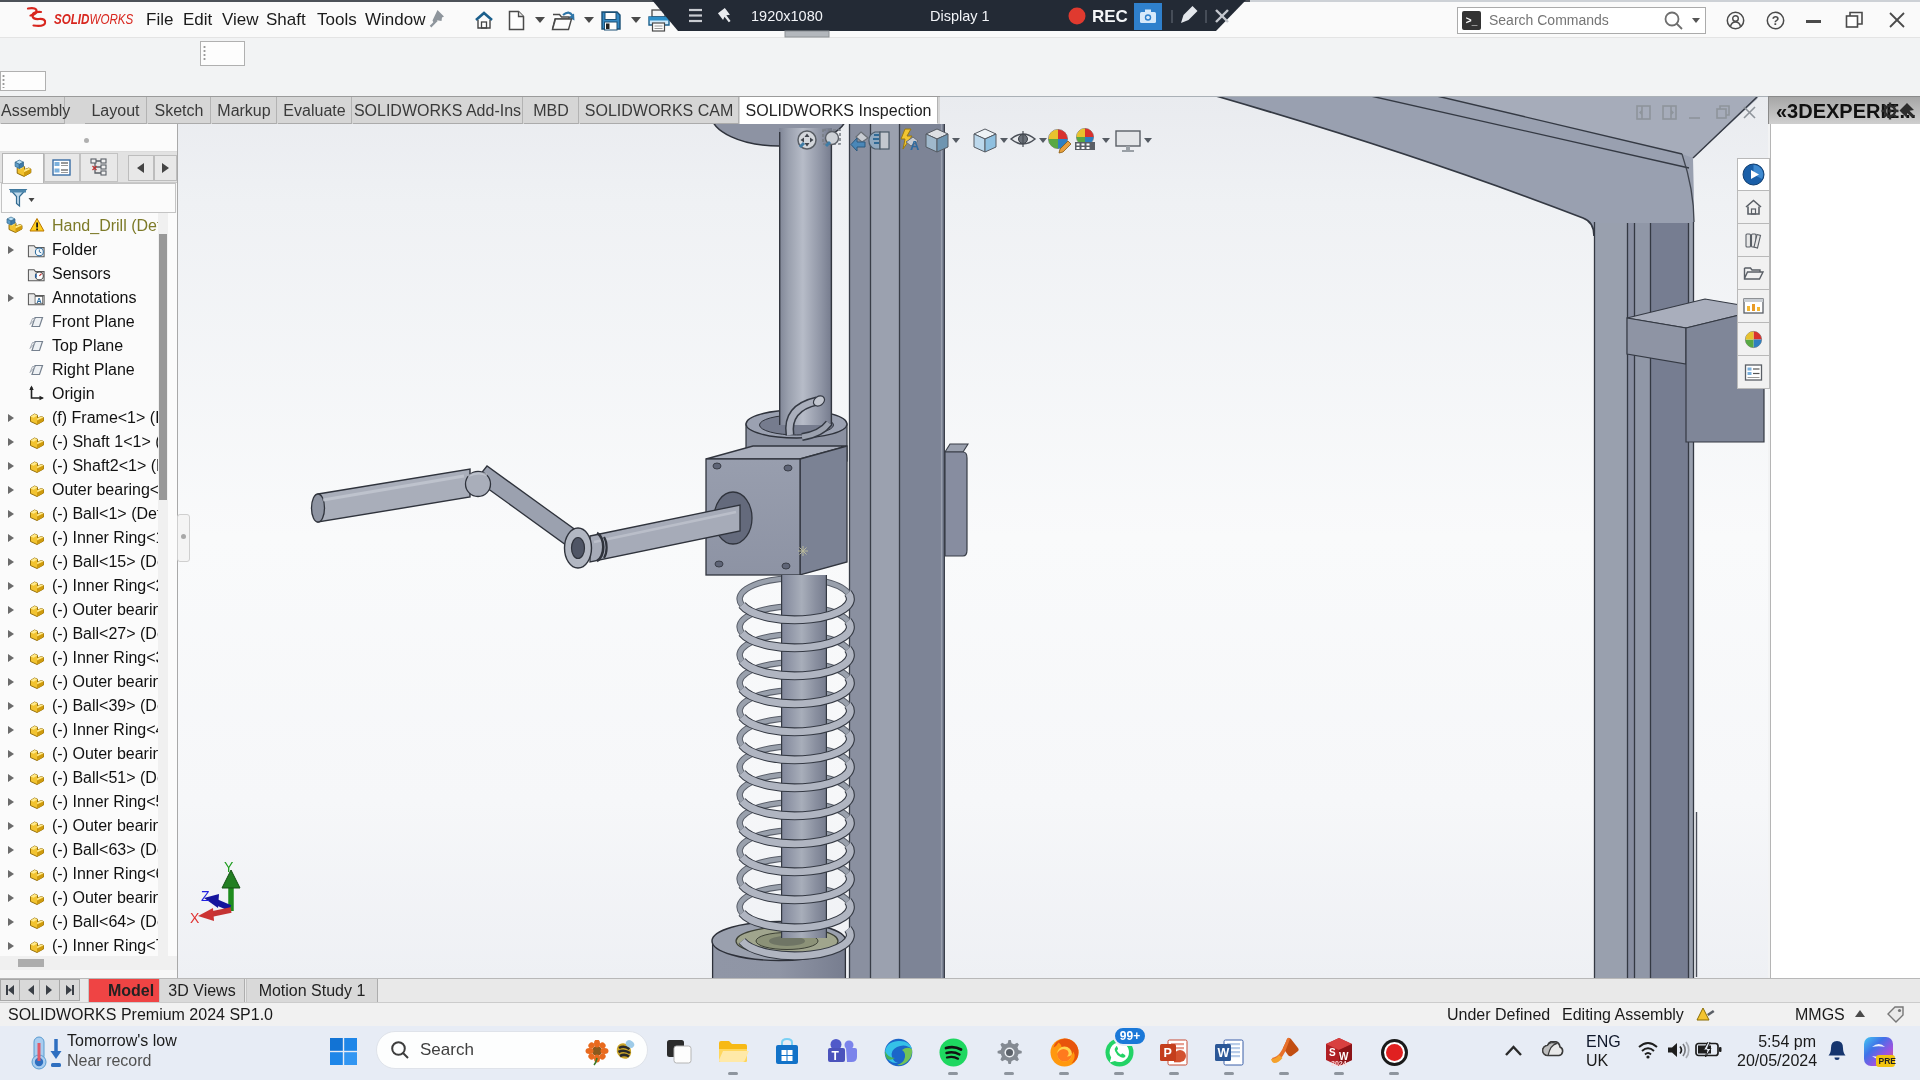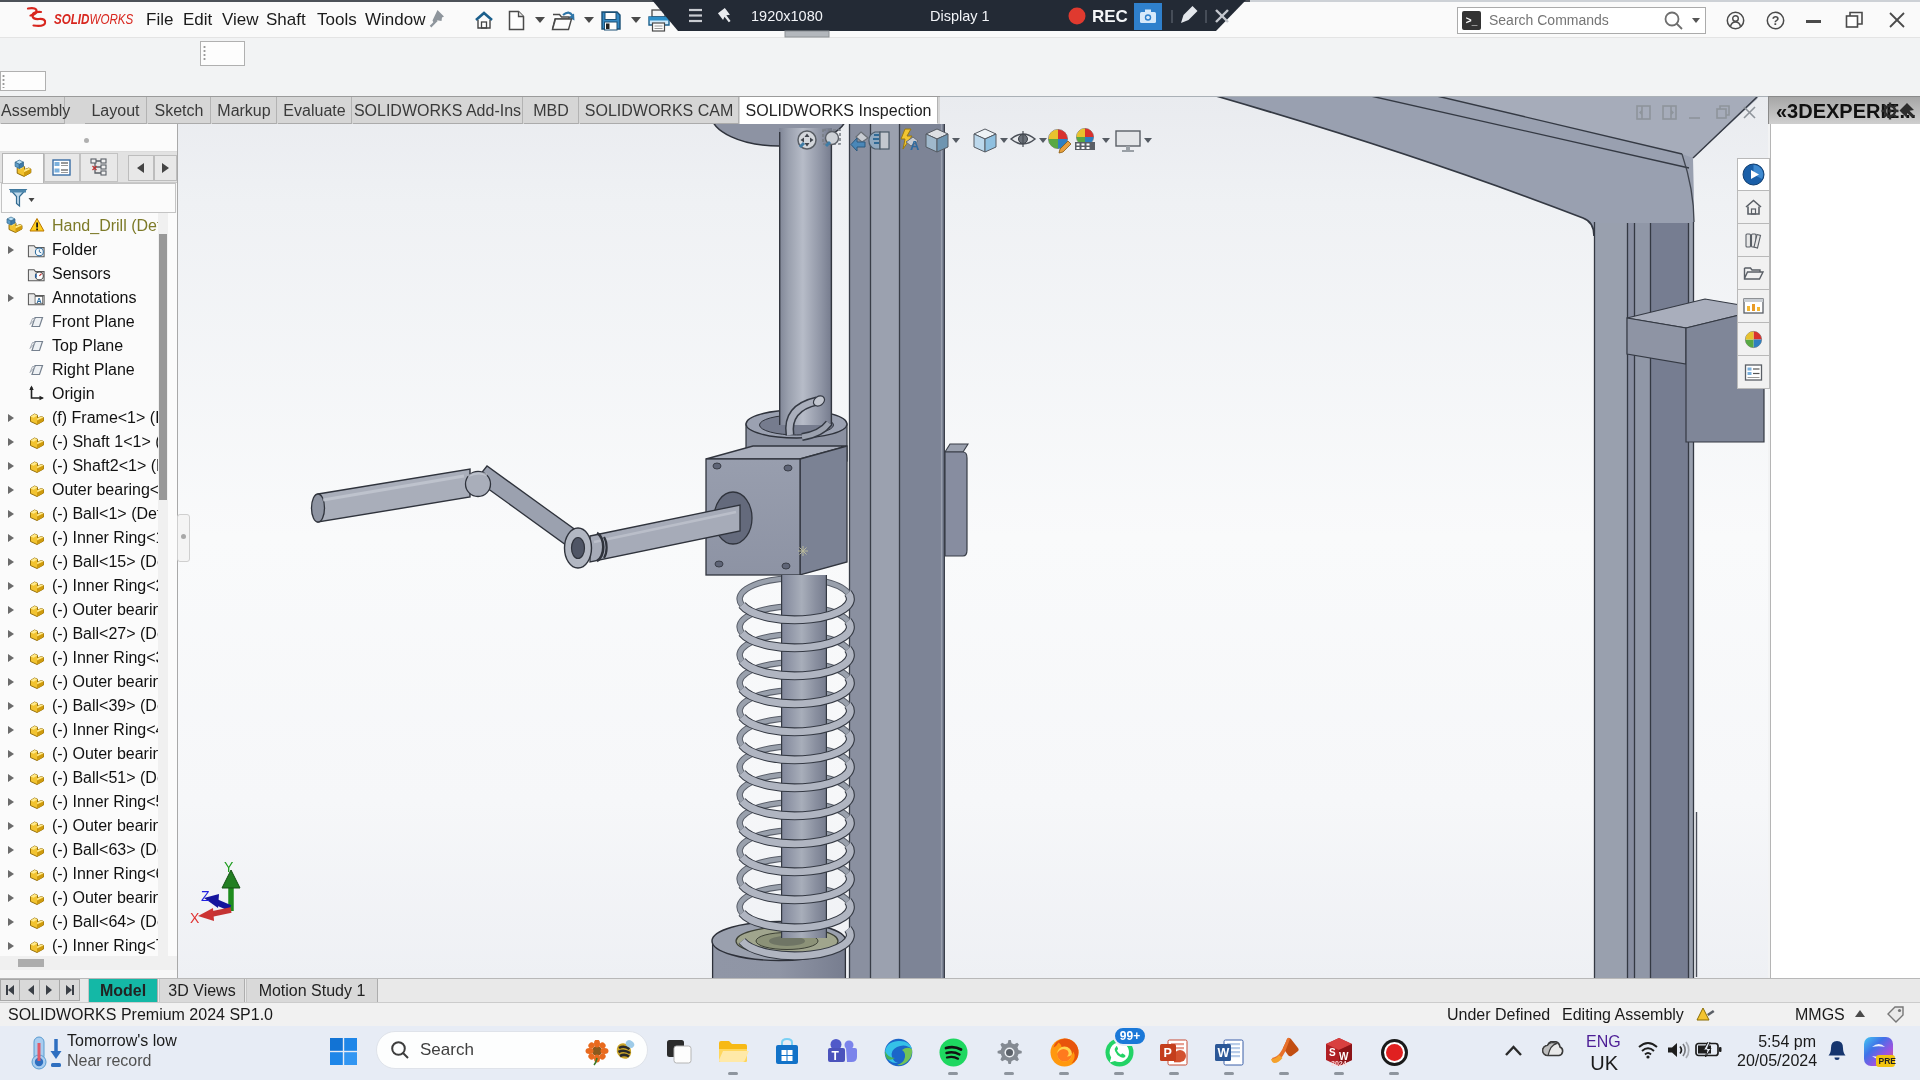--- a/index.html
+++ b/index.html
@@ -875,21 +875,21 @@
         <g fill="#3a3f46">
           <polygon points="14,6 14,16 8,11"></polygon>
           <rect x="6" y="6" width="2" height="10"></rect>
           <polygon points="34,6 34,16 28,11"></polygon>
           <polygon points="46,6 46,16 52,11"></polygon>
           <polygon points="66,6 66,16 72,11"></polygon>
           <rect x="72" y="6" width="2" height="10"></rect>
         </g>
       </svg>
 </div>
-<div class="btab" style="left:88px;width:70px;background:#14b8a6;font-weight:bold">Model</div>
+<div class="btab" style="left:88px;width:86px;background:#ef4444;font-weight:bold">Model</div>
 <div class="btab" style="left:159px;width:86px">3D Views</div>
 <div class="btab" style="left:246px;width:132px">Motion Study 1</div>
 
 <div id="statusbar"></div>
 <div class="abs seg" style="left:8px;top:1006px">SOLIDWORKS Premium 2024 SP1.0</div>
 <div class="abs seg" style="left:1447px;top:1006px">Under Defined</div>
 <div class="abs seg" style="left:1562px;top:1006px">Editing Assembly</div>
 <div class="abs seg" style="left:1795px;top:1006px">MMGS</div>
 <svg class="abs" style="left:1852px;top:1008px" width="16" height="12" viewBox="0 0 16 12">
       <polygon points="8,2 13,9 3,9" fill="#4a4a4a"></polygon>
@@ -1071,22 +1071,22 @@
 <div class="abs" style="left:1113px;top:1026px;width:34px;height:20px;background:#1a78d8;border-radius:10px;border:2px solid #e7ecf5;color:#fff;font-size:12px;font-weight:bold;text-align:center;line-height:16px">99+</div>
 
 <div id="tray">
 <svg class="abs" style="left:1504px;top:1044px" width="19" height="14" viewBox="0 0 19 14">
         <path d="M2 11 L9.5 3 L17 11" fill="none" stroke="#2a2a2a" stroke-width="2.4"></path>
       </svg>
 <svg class="abs" style="left:1541px;top:1041px" width="24" height="17" viewBox="0 0 24 17">
         <path d="M7 14.5 a5 5 0 0 1 -0.5 -10 a6.5 6.5 0 0 1 12.5 1.5 a4.5 4.5 0 0 1 -1 8.5 z" fill="#e9e9e9" stroke="#3a3a3a" stroke-width="1.6"></path>
         <path d="M7 14.5 a5 5 0 0 1 -0.5 -10 a6.5 6.5 0 0 1 9 -1.8 q-6 1.2 -8.5 11.8" fill="#bdbdbd" stroke="#3a3a3a" stroke-width="1.2"></path>
       </svg>
-<div class="abs" style="left:1586px;top:1033px;width:32px;text-align:center;font-size:16px;color:#4c1d95">ENG</div>
-<div class="abs" style="left:1586px;top:1052px;width:32px;text-align:right;font-size:20px;color:#1a1a1a">UK</div>
+<div class="abs" style="left:1586px;top:1033px;width:32px;text-align:center;font-size:16px;color:#0f172a">ENG</div>
+<div class="abs" style="left:1586px;top:1052px;width:32px;text-align:left;font-size:16px;color:#1a1a1a">UK</div>
 <svg class="abs" style="left:1637px;top:1041px" width="22" height="18" viewBox="0 0 22 18">
         <g fill="none" stroke="#1e1e1e" stroke-width="1.9">
           <path d="M2 6 q9 -8 18 0"></path>
           <path d="M5 10 q6 -5.5 12 0"></path>
           <path d="M8 13.5 q3 -2.8 6 0"></path>
         </g>
         <circle cx="11" cy="16" r="1.6" fill="#1e1e1e"></circle>
       </svg>
 <svg class="abs" style="left:1666px;top:1041px" width="24" height="18" viewBox="0 0 24 18">
         <polygon points="2,6.5 6,6.5 11,2 11,16 6,11.5 2,11.5" fill="#1e1e1e"></polygon>

